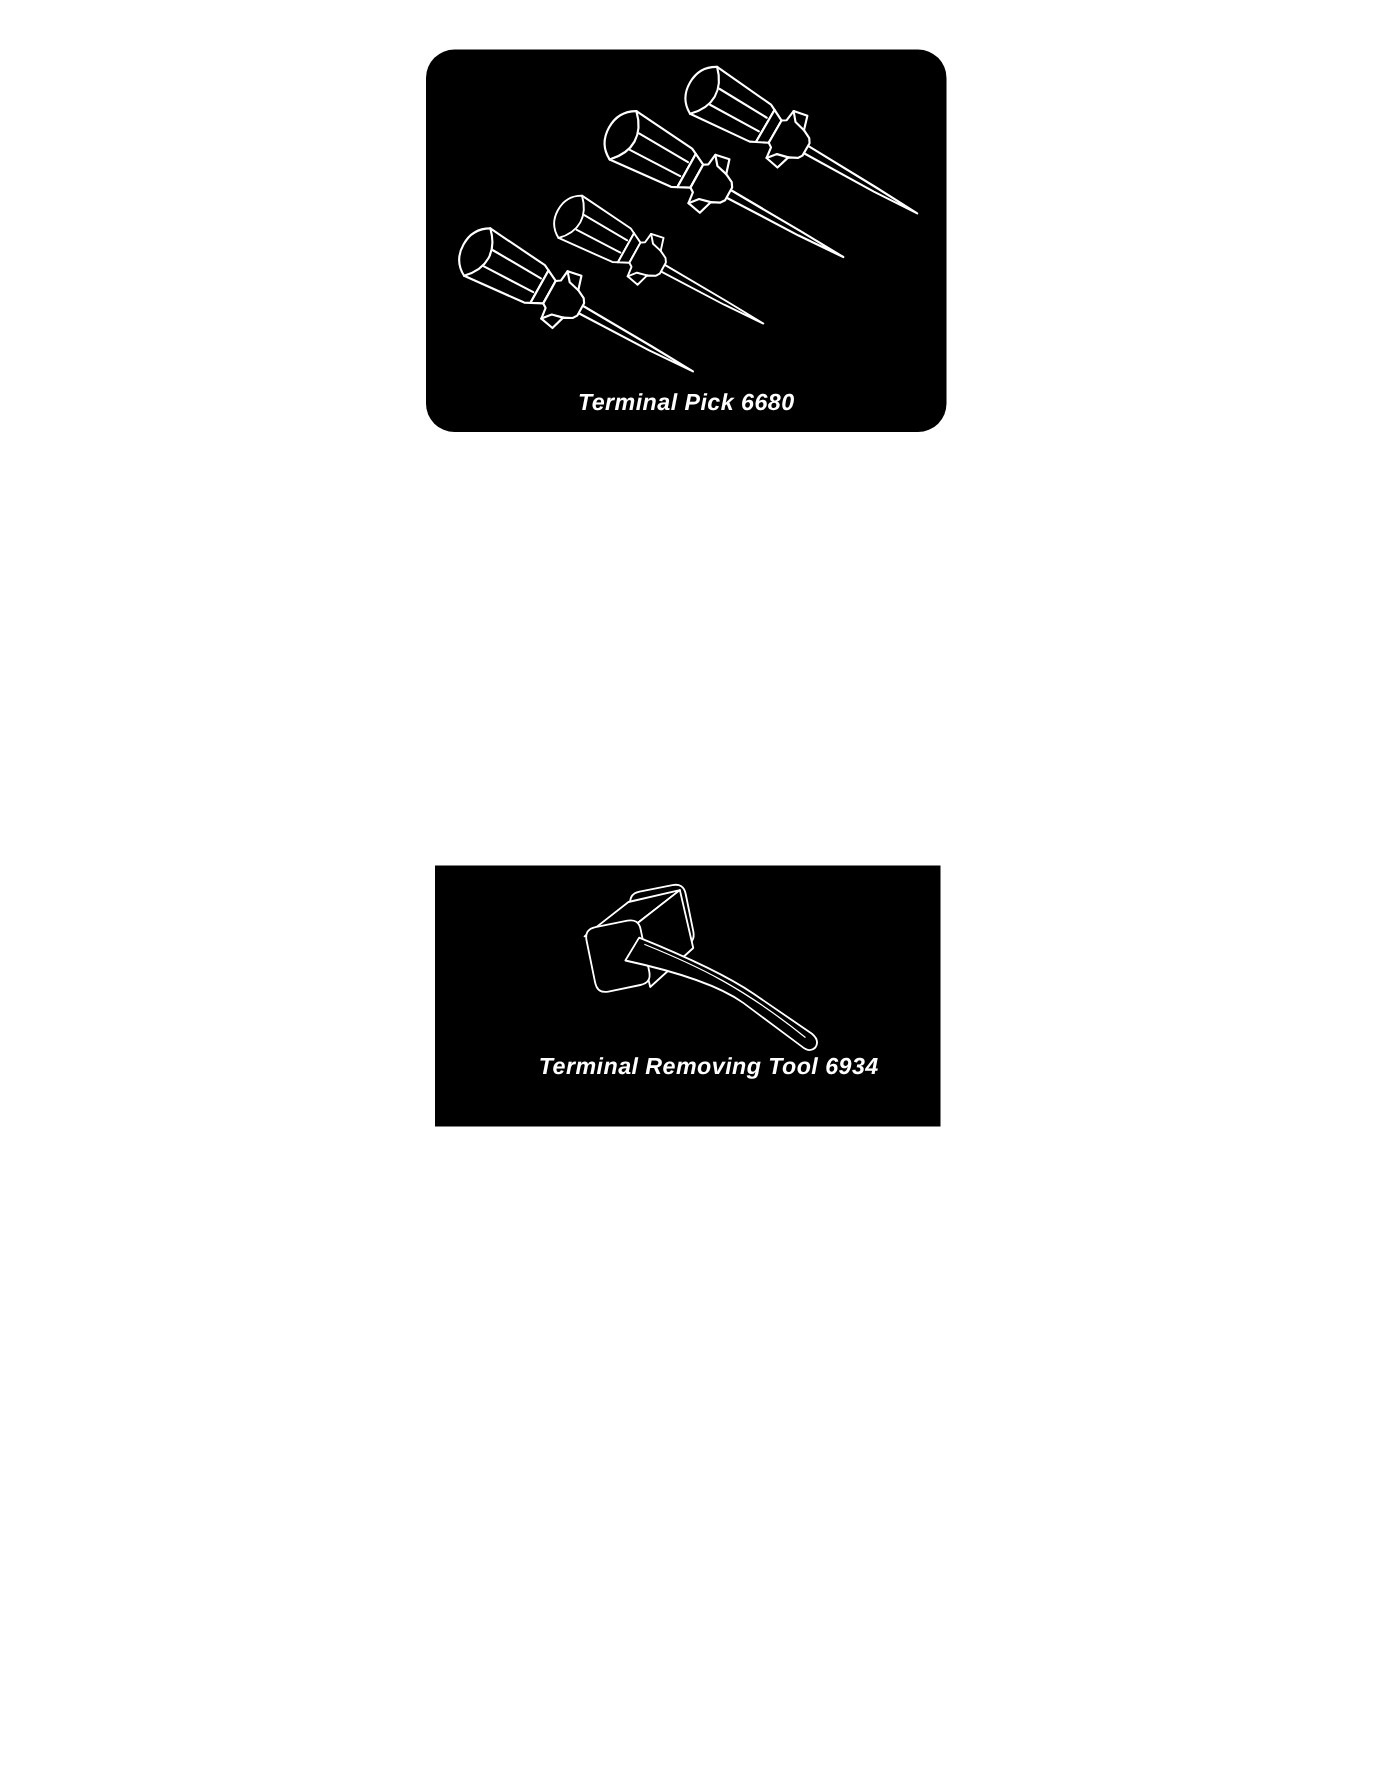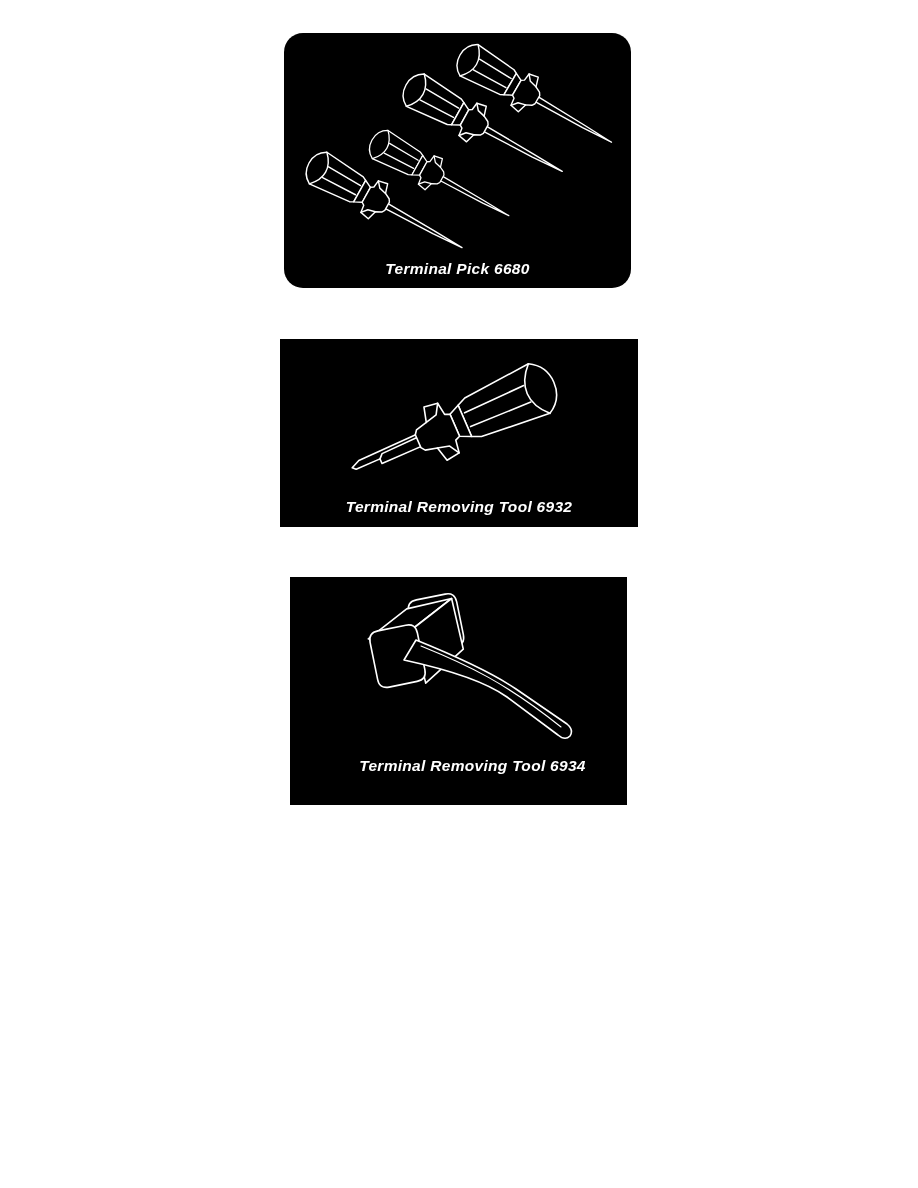--- a/index.html
+++ b/index.html
@@ -11,21 +11,21 @@
     overflow: hidden;
     font-family: "Liberation Sans", sans-serif;
   }
   figure.panel {
     position: absolute;
     margin: 0;
     background: #000000;
   }
   #fig-6680 { left: 284px; top: 33px;  width: 347px; height: 255px; border-radius: 19px; }
   #fig-6932 { left: 280px; top: 339px; width: 358px; height: 188px; }
-  #fig-6934 { left: 290px; top: 577px; width: 337px; height: 228px; }
+  #fig-6934 { left: 290px; top: 577px; width: 337px; height: 174px; }
   .panel svg { display: block; width: 100%; height: 100%; }
   figcaption.caption {
     position: absolute;
     left: 0; right: 0;
     bottom: 10px;
     text-align: center;
     color: #ffffff;
     font-weight: bold;
     font-style: italic;
     font-size: 15.5px;
@@ -59,43 +59,20 @@
         </g>
       </defs>
       <use href="#pick" transform="translate(176 22) rotate(30) scale(0.95)"></use>
       <use href="#pick" transform="translate(122 52) rotate(29) scale(0.97)"></use>
       <use href="#pick" transform="translate(88 107) rotate(29) scale(0.85)"></use>
       <use href="#pick" transform="translate(25 130) rotate(29) scale(0.95)"></use>
     </svg>
     <figcaption class="caption">Terminal Pick 6680</figcaption>
   </figure>
 
-  <figure class="panel" id="fig-6932">
-    <svg viewBox="0 0 358 188" stroke="#ffffff" fill="#000000" stroke-width="1.6" stroke-linejoin="round" stroke-linecap="round">
-      <defs>
-        <g id="tool6932">
-
-          <path d="M142 -6 L188 -6 L188 -1 L214 -1 L217 2 L208 6 L142 7 Z"></path>
-          <path d="M188 -1 L184 3 L142 4" fill="none"></path>
-
-          <path d="M14 -27 L86 -21 L95 -17 L95 17 L86 21 L14 27 Q -2 18 -2 0 Q -2 -18 14 -27 Z"></path>
-          <path d="M14 -27 Q 27 -14 27 0 Q 27 14 14 27" fill="none"></path>
-          <path d="M27 -9 L92 -7.5" fill="none"></path>
-          <path d="M27 9 L92 7.5" fill="none"></path>
-
-          <path d="M95 -17 L106 -12 L106 12 L95 17 Z"></path>
-
-          <path d="M106 -12 L111 -14 L113 -27 L127 -29 L131 -14 L143 -11 L146 -7 L146 7 L143 11 L131 14 L127 29 L113 27 L111 14 L106 12 Z"></path>
-          <path d="M113 -27 L119 -17 L131 -14 M113 27 L119 17 L131 14" fill="none"></path>
-        </g>
-      </defs>
-      <use href="#tool6932" transform="translate(272 44) rotate(156.5)"></use>
-    </svg>
-    <figcaption class="caption">Terminal Removing Tool 6932</figcaption>
-  </figure>
 
   <figure class="panel" id="fig-6934">
     <svg viewBox="0 0 337 228" stroke="#ffffff" fill="#000000" stroke-width="1.6" stroke-linejoin="round" stroke-linecap="round">
       <g>
 
         <path d="M126.4 22.9 Q116.7 24.8 118.6 34.5 L125.3 67.4 Q127.2 77.1 136.9 75.2 L165.6 69.4 Q175.3 67.5 173.4 57.8 L166.7 24.9 Q164.8 15.2 155.1 17.1 Z"></path>
 
         <path d="M78.3 61.9 L116.7 31.9 L161.6 21.5 L123.1 51.5 Z"></path>
 
         <path d="M123.1 51.5 L161.6 21.5 L173.3 72.1 L135.7 106.1 Z"></path>

